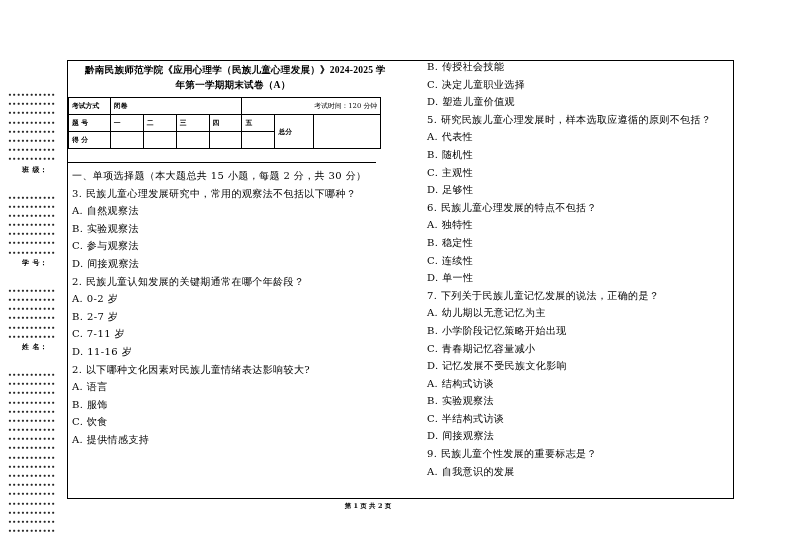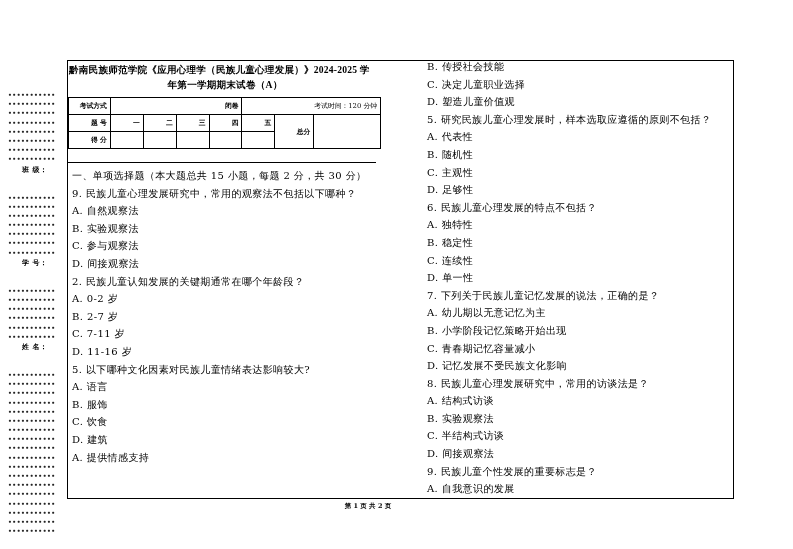--- a/index.html
+++ b/index.html
@@ -3,24 +3,24 @@
 <meta charset="utf-8">
 <style>
   html, body { margin:0; padding:0; background:#ffffff; }
   body { width:793px; height:549px; position:relative; overflow:hidden;
          font-family:"DejaVu Serif", "Liberation Serif", serif; color:#000; }
   .binding { position:absolute; left:8px; top:90px; width:50px; font-size:6px; line-height:9.2px; letter-spacing:0.5px; }
   .binding .dots { white-space:nowrap; font-weight:bold; color:#222; height:9.2px; overflow:hidden; }
   .binding .label { font-size:7px; font-weight:bold; margin:1px 0 18px 2px; height:10px;padding-left:12px; }
   .page-frame { position:absolute; left:67px; top:60px; width:667px; height:439px; border:1.5px solid #000; box-sizing:border-box; }
   .col-left { position:absolute; left:69px; top:62px; width:312px; }
-  .title { font-family:"Liberation Serif", serif; font-weight:bold; font-size:9.6px; line-height:15px; text-align:center; margin-top:0px; letter-spacing:0.2px; }
+  .title { font-family:"Liberation Serif", serif; font-weight:bold; font-size:9.6px; line-height:15px; text-align:center; margin-top:0px; letter-spacing:0.2px;padding-left:16px; }
   .title .l1 { text-align:left; white-space:nowrap; }
   table.score { position:absolute; left:68px; top:97px; width:313px; border-collapse:collapse; font-size:6.8px; }
-  table.score td { border:1px solid #000; height:16px; padding:0 3px; text-align:right; font-weight:bold; }
+  table.score td { border:1px solid #000; height:16px; padding:0 3px; text-align:left; font-weight:bold; }
   table.score td.time { font-weight:normal; text-align:right; }
   .rule { position:absolute; left:68px; top:162px; width:308px; height:0; border-top:1.2px solid #000; }
   .q { font-size:10px; line-height:17.6px; white-space:nowrap; letter-spacing:0.4px; }
   .q-left { position:absolute; left:72px; top:167px; }
   .q-right { position:absolute; left:427px; top:58px; }
   .footer { position:absolute; left:0; width:736px; top:502px; text-align:center; font-size:6.5px; font-weight:bold; }
 </style>
 </head>
 <body>
 
@@ -113,35 +113,34 @@
     <td></td>
     <td></td>
   </tr>
 </tbody>
   </table>
 
 <div class="rule"></div>
 
 <div class="q q-left">
   <div>一、单项选择题（本大题总共 15 小题，每题 2 分，共 30 分）</div>
-  <div>9. 民族儿童心理发展研究中，常用的观察法不包括以下哪种？</div>
+  <div>3. 民族儿童心理发展研究中，常用的观察法不包括以下哪种？</div>
   <div>A. 自然观察法</div>
   <div>B. 实验观察法</div>
   <div>C. 参与观察法</div>
   <div>D. 间接观察法</div>
   <div>2. 民族儿童认知发展的关键期通常在哪个年龄段？</div>
   <div>A. 0-2 岁</div>
   <div>B. 2-7 岁</div>
   <div>C. 7-11 岁</div>
   <div>D. 11-16 岁</div>
-  <div>5. 以下哪种文化因素对民族儿童情绪表达影响较大?</div>
+  <div>2. 以下哪种文化因素对民族儿童情绪表达影响较大?</div>
   <div>A. 语言</div>
   <div>B. 服饰</div>
   <div>C. 饮食</div>
-  <div>D. 建筑</div>
   <div>A. 提供情感支持</div>
 </div>
 
 <div class="q q-right">
   <div>B. 传授社会技能</div>
   <div>C. 决定儿童职业选择</div>
   <div>D. 塑造儿童价值观</div>
   <div>5. 研究民族儿童心理发展时，样本选取应遵循的原则不包括？</div>
   <div>A. 代表性</div>
   <div>B. 随机性</div>
@@ -150,21 +149,20 @@
   <div>6. 民族儿童心理发展的特点不包括？</div>
   <div>A. 独特性</div>
   <div>B. 稳定性</div>
   <div>C. 连续性</div>
   <div>D. 单一性</div>
   <div>7. 下列关于民族儿童记忆发展的说法，正确的是？</div>
   <div>A. 幼儿期以无意记忆为主</div>
   <div>B. 小学阶段记忆策略开始出现</div>
   <div>C. 青春期记忆容量减小</div>
   <div>D. 记忆发展不受民族文化影响</div>
-  <div>8. 民族儿童心理发展研究中，常用的访谈法是？</div>
   <div>A. 结构式访谈</div>
   <div>B. 实验观察法</div>
   <div>C. 半结构式访谈</div>
   <div>D. 间接观察法</div>
   <div>9. 民族儿童个性发展的重要标志是？</div>
   <div>A. 自我意识的发展</div>
 </div>
 
 <div class="footer">第 1 页 共 2 页</div>
 

